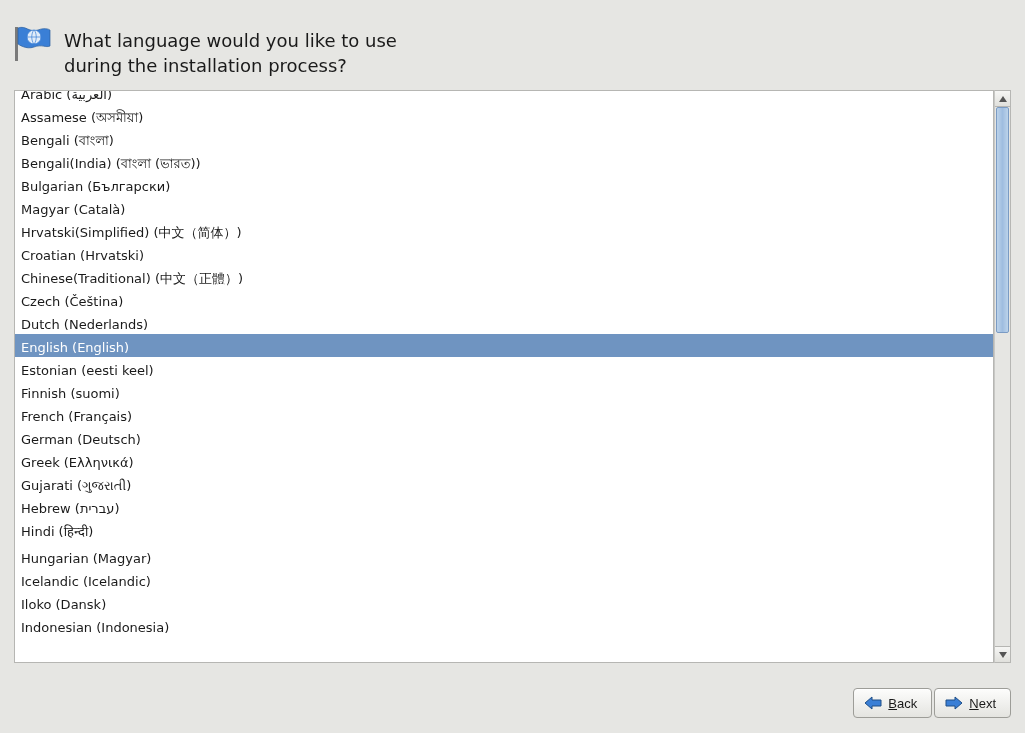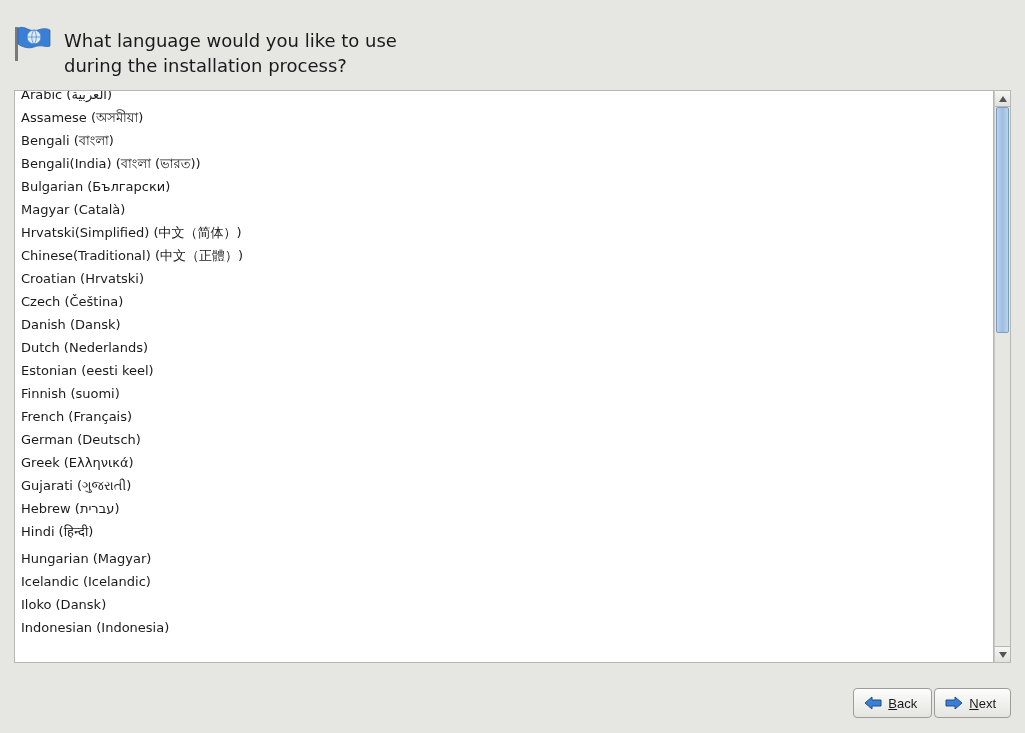--- a/index.html
+++ b/index.html
@@ -144,25 +144,25 @@
 
 <div class="list-wrap">
   <div class="language-list" id="lang-list">
       <div class="lang-item clipped-top">Arabic (العربية)</div>
       <div class="lang-item">Assamese (অসমীয়া)</div>
       <div class="lang-item">Bengali (বাংলা)</div>
       <div class="lang-item">Bengali(India) (বাংলা (ভারত))</div>
       <div class="lang-item">Bulgarian (Български)</div>
       <div class="lang-item">Magyar (Català)</div>
       <div class="lang-item">Hrvatski(Simplified) (中文（简体）)</div>
+      <div class="lang-item">Croatian (Hrvatski)</div>
       <div class="lang-item">Chinese(Traditional) (中文（正體）)</div>
-      <div class="lang-item">Croatian (Hrvatski)</div>
       <div class="lang-item">Czech (Čeština)</div>
-      <div class="lang-item">Danish (Dansk)</div>
       <div class="lang-item">Dutch (Nederlands)</div>
+      <div class="lang-item selected">English (English)</div>
       <div class="lang-item">Estonian (eesti keel)</div>
       <div class="lang-item">Finnish (suomi)</div>
       <div class="lang-item">French (Français)</div>
       <div class="lang-item">German (Deutsch)</div>
       <div class="lang-item">Greek (Ελληνικά)</div>
       <div class="lang-item">Gujarati (ગુજરાતી)</div>
       <div class="lang-item">Hebrew (עברית)</div>
       <div class="lang-item">Hindi (हिन्दी)</div>
       <div style="height: 4px;"></div>
       <div class="lang-item">Hungarian (Magyar)</div>

